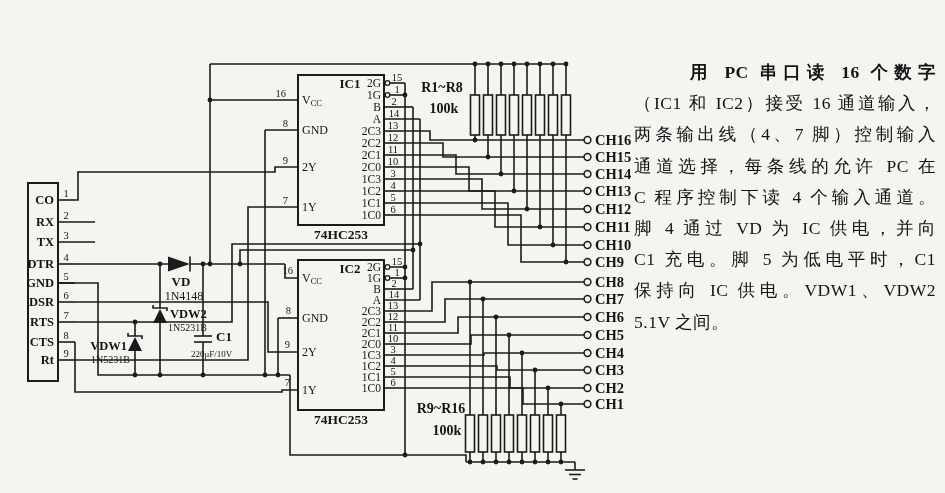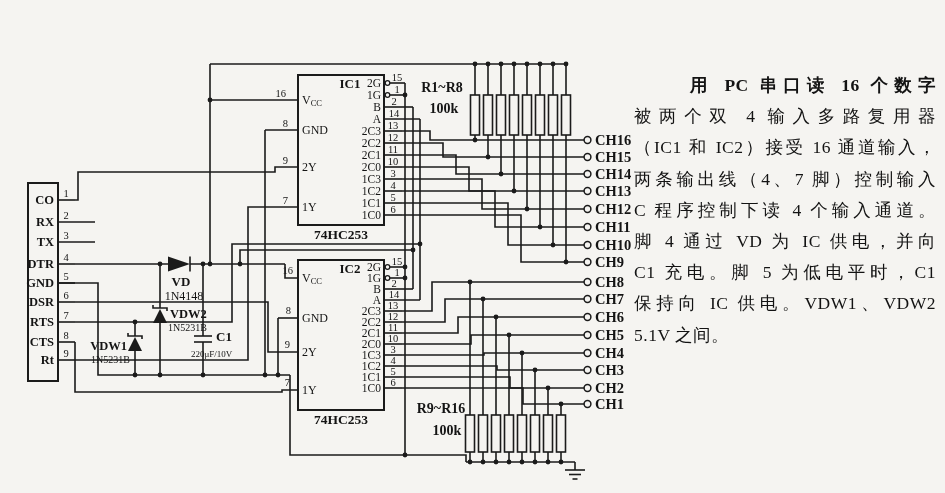--- a/index.html
+++ b/index.html
@@ -1,19 +1,19 @@
 <!DOCTYPE html>
 <html><head>
 <meta charset="utf-8">
 <style>
   html,body{margin:0;padding:0;background:#e9e8e5;}
   .stage{position:relative;width:945px;height:493px;background:#f5f4f1;overflow:hidden;
          font-family:"Liberation Serif",serif;}
   svg text{font-family:"Liberation Serif",serif;fill:#141414;}
-  .annotation{position:absolute;left:634px;top:70px;width:302px;color:#131313;
+  .annotation{position:absolute;left:634px;top:57px;width:302px;color:#131313;
               font-size:17.5px;}
   .ann-line{height:31.2px;line-height:31.2px;text-align:justify;text-align-last:justify;
             white-space:nowrap;letter-spacing:.5px;}
   .ann-line.indent{padding-left:56px;}
   .ann-line.last{text-align-last:left;}
   .watermark{position:absolute;left:394px;top:220px;width:210px;height:55px;
              pointer-events:none;z-index:3;opacity:.62;}
   .wm-brand{position:absolute;left:0;top:-6px;font-size:47px;font-weight:bold;
             color:#d4716f;letter-spacing:1px;}
   .wm-cn{position:absolute;left:88px;top:2px;font-size:21px;font-weight:bold;color:#d4716f;}
@@ -347,22 +347,22 @@
       <text x="595" y="375" font-size="14.5" text-anchor="start" font-weight="bold">CH3</text>
       <circle cx="587.5" cy="388" r="3.4" fill="#f5f4f1" stroke="#1b1b1b" stroke-width="1.5"></circle>
       <text x="595" y="393" font-size="14.5" text-anchor="start" font-weight="bold">CH2</text>
       <circle cx="587.5" cy="404" r="3.4" fill="#f5f4f1" stroke="#1b1b1b" stroke-width="1.5"></circle>
       <text x="595" y="409" font-size="14.5" text-anchor="start" font-weight="bold">CH1</text>
     </svg>
 
 
   <div class="annotation">
       <div class="ann-line indent"><span style="font-weight: bold;">用 PC 串口读 16 个数字</span></div>
-      <div class="ann-line"><span>被两个双 4 输入多路复用器</span></div>
       <div class="ann-line"><span>（IC1 和 IC2）接受 16 通道输入，</span></div>
       <div class="ann-line"><span>两条输出线（4、7 脚）控制输入</span></div>
+      <div class="ann-line"><span>通道选择，每条线的允许 PC 在</span></div>
       <div class="ann-line"><span>C 程序控制下读 4 个输入通道。</span></div>
       <div class="ann-line"><span>脚 4 通过 VD 为 IC 供电，并向</span></div>
       <div class="ann-line"><span>C1 充电。脚 5 为低电平时，C1</span></div>
       <div class="ann-line"><span>保持向 IC 供电。VDW1、VDW2</span></div>
       <div class="ann-line last"><span>5.1V 之间。</span></div>
     </div>
 </div>
 
 </body></html>

